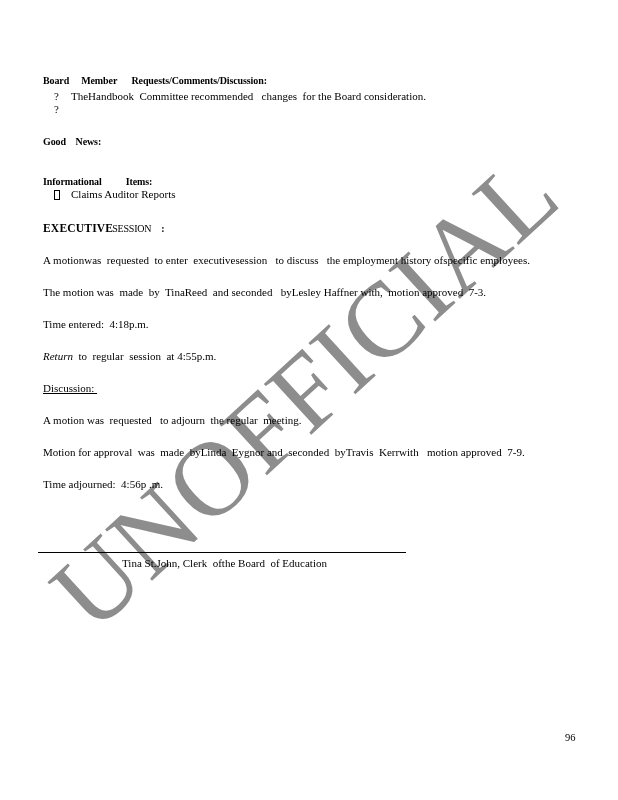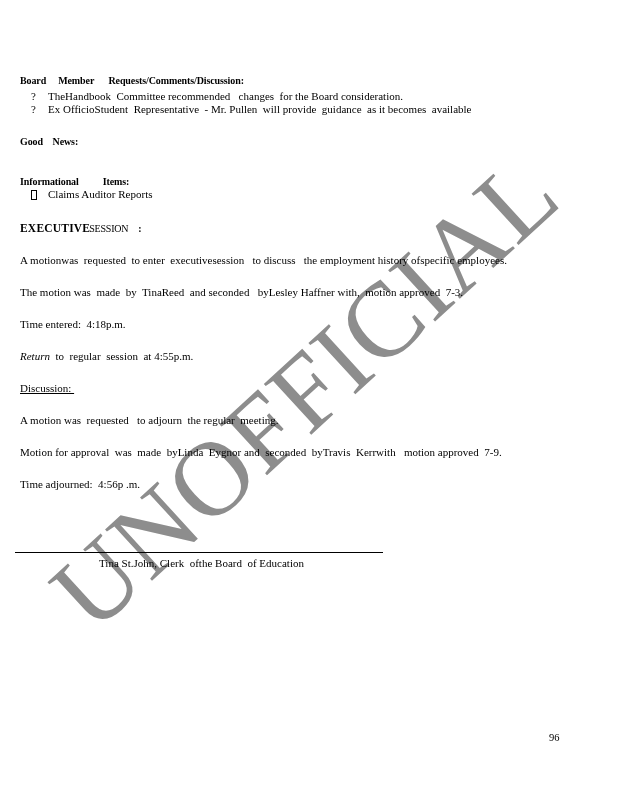--- a/index.html
+++ b/index.html
@@ -19,21 +19,21 @@
     font-family:"Liberation Serif", serif;
     font-size:106px;
     letter-spacing:1px;
     color:#8d8d8d;
     white-space:nowrap;
     z-index:0;
     user-select:none;
   }
   .content {
     position:absolute;
-    left:20px; top:74px; width:560px;
+    left:43px; top:74px; width:560px;
     z-index:1;
   }
   .line {
     margin:0;
     font-size:11px;
     line-height:13px;
     white-space:pre;           
   }
   .hdr {
     font-weight:bold;
@@ -68,21 +68,21 @@
     margin-top:61px;
     margin-left:-5px;
     width:363px;
     border-top:1px solid #000;
     padding-top:4px;
     padding-left:5px;
     text-align:center;
   }
   .pagenum {
     position:absolute;
-    left:549px; top:732px;
+    left:565px; top:732px;
     font-size:10.5px;
     z-index:1;
   }
 </style>
 </head>
 <body>
 
 <div class="page">
 
   <div class="watermark">UNOFFICIAL</div>
@@ -91,21 +91,20 @@
 
     <div class="line hdr">Board     Member      Requests/Comments/Discussion:</div>
 
     <div class="mt3">
       <div class="bullet-row">
         <span class="bullet-glyph">?</span>
         <span class="line">TheHandbook  Committee recommended   changes  for the Board consideration.</span>
       </div>
       <div class="bullet-row">
         <span class="bullet-glyph">?</span>
-        <span class="line">Ex OfficioStudent  Representative  - Mr. Pullen  will provide  guidance  as it becomes  available</span>
       </div>
     </div>
 
     <div class="line hdr mt13">Good    News:</div>
 
     <div class="line hdr mt12">Informational          Items:</div>
 
     <div class="bullet-row">
       <span class="bullet-glyph"><span class="box"></span></span>
       <span class="line">Claims Auditor Reports</span>

